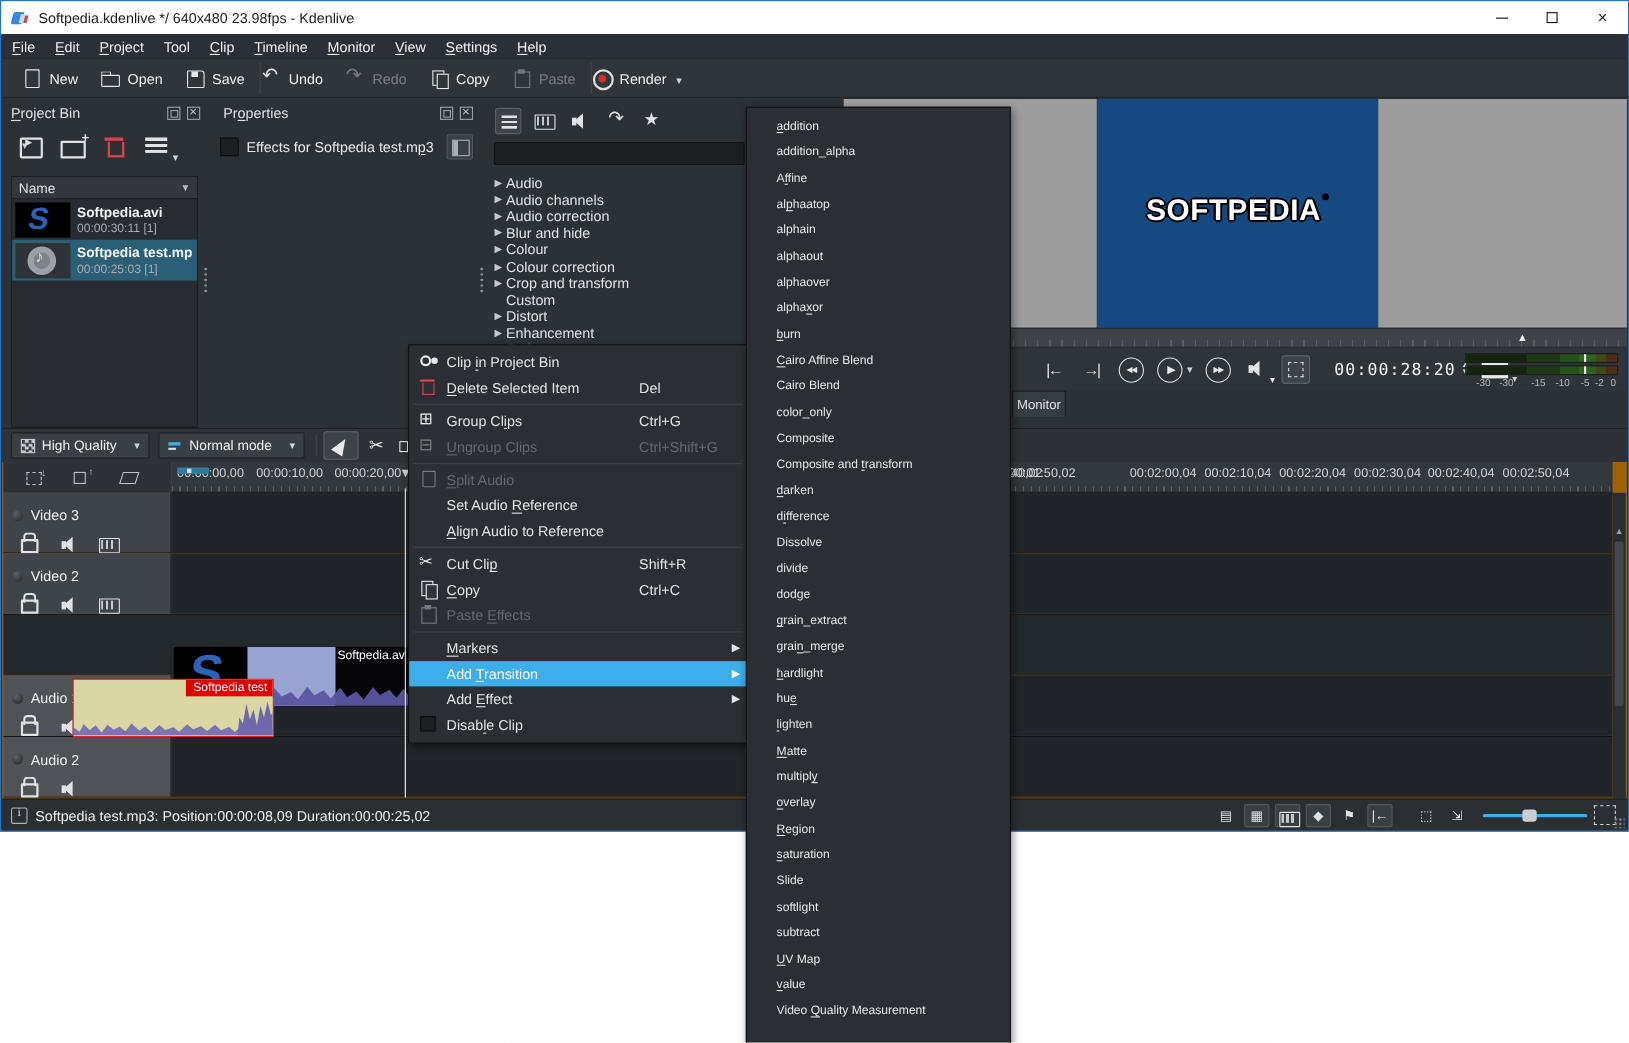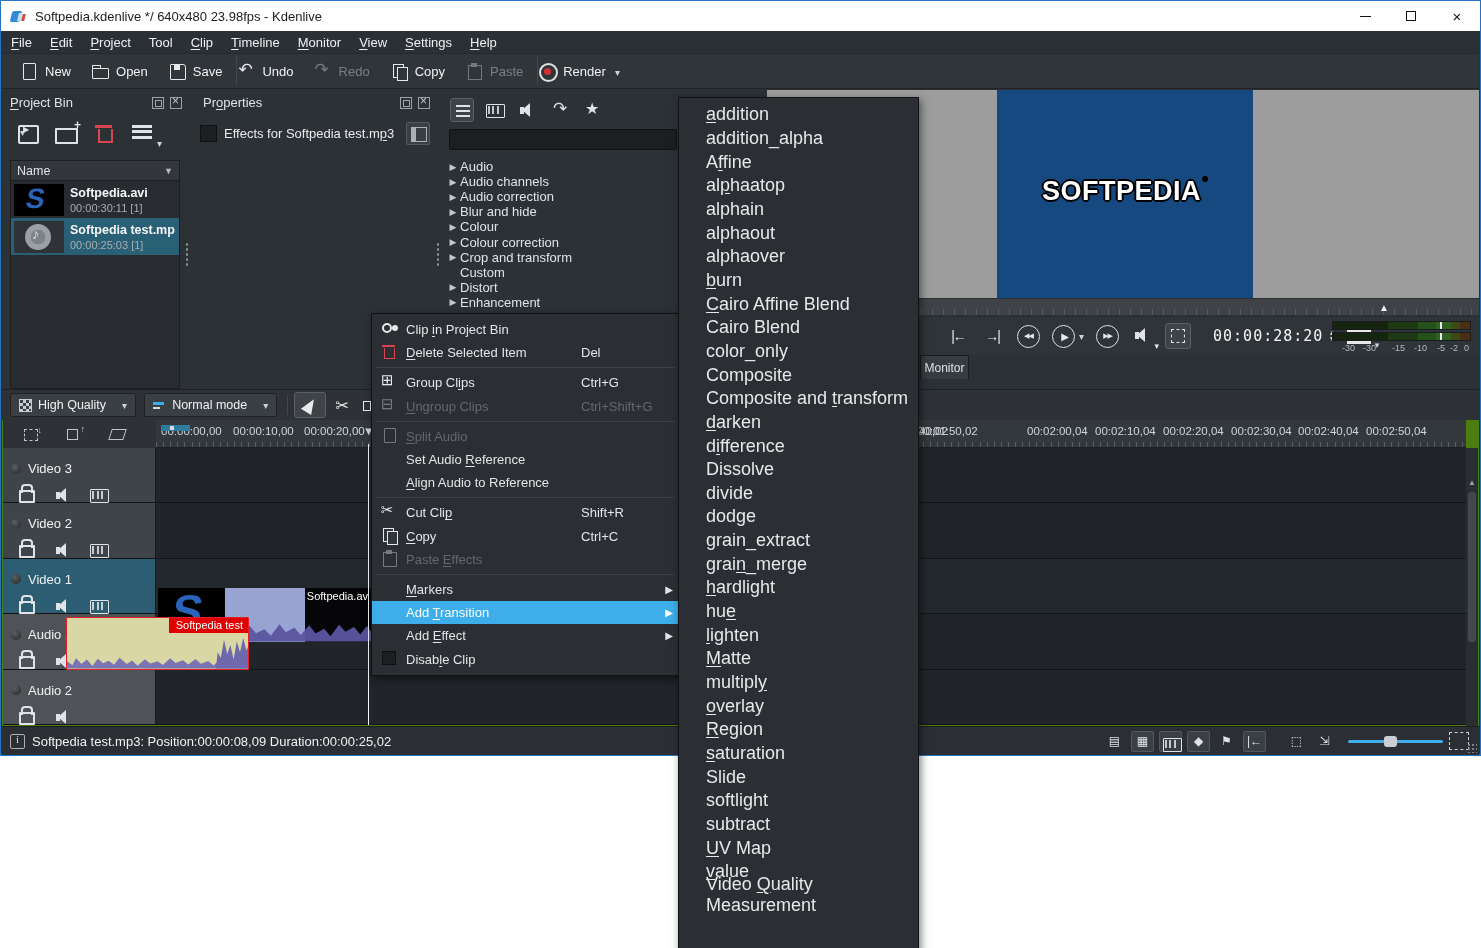--- a/index.html
+++ b/index.html
@@ -189,21 +189,21 @@
   .tt-btn.active { background:#3e4348; border:1px solid #5c6166; }
   .ic-cursor { display:block; width:0; height:0; border-left:6px solid transparent; border-right:6px solid transparent; border-bottom:15px solid #e8eaec; transform:rotate(32deg); }
   .ic-scissors::before { content:"✂"; font-size:16px; color:#e8eaec; }
   .ic-spacer { position:relative; width:22px; height:12px; }
   .ic-spacer::before { content:""; position:absolute; left:0; top:2px; width:6px; height:8px; border:1.5px solid #e8eaec; }
   .ic-spacer::after { content:""; position:absolute; right:0; top:2px; width:6px; height:8px; border:1.5px solid #e8eaec; }
   .ic-spacer i { position:absolute; left:8px; top:5px; width:6px; height:2px; background:#e8eaec; }
   .tt-timecode { font-family:"DejaVu Sans Mono","Liberation Mono",monospace; font-size:14px; color:#f4f5f6; margin-left:10px; }
 
   
-  .timeline-block { position:absolute; left:1px; right:1px; top:419px; height:306px; background:#4d7c0f; }
+  .timeline-block { position:absolute; left:1px; right:1px; top:419px; height:306px; background:#a16207; }
   .tl-corner { position:absolute; left:1px; top:0; width:153px; height:28px; background:#2e3236; display:flex; align-items:center; gap:26px; padding-left:20px; }
   .tl-corner .cic { position:relative; width:17px; height:15px; opacity:.9; }
   .tl-corner .cic::before { content:""; position:absolute; left:1px; top:2px; width:12px; height:10px; border:1.5px dashed #cfd3d6; }
   .tl-corner .cic.c2::before { border-style:solid; width:9px; height:9px; }
   .tl-corner .cic.c2::after { content:"↑"; position:absolute; right:-2px; top:-3px; font-size:9px; color:#cfd3d6; }
   .tl-corner .cic.c1::after { content:"↓"; position:absolute; right:-2px; top:-2px; font-size:9px; color:#cfd3d6; }
   .tl-corner .cic.c3::before { border-style:solid; transform:skewX(-18deg); width:13px; height:9px; }
   .tl-ruler { position:absolute; left:154px; right:13px; top:0; height:28px; background:#33383c; border-bottom:1px solid #1b1e21;
     background-image:repeating-linear-gradient(90deg,#5a5e62 0 1px,transparent 1px 7.1px); background-size:100% 5px; background-repeat:no-repeat; background-position:0 100%; overflow:hidden; }
   .tl-ruler span { position:absolute; top:5px; color:#d2d5d8; font-size:11.5px; white-space:nowrap; }
@@ -274,21 +274,21 @@
   .cm-row.disabled .gi { opacity:.4; }
   .cm-row.highlighted { background:#3daee9; color:#fcfcfc; }
   .cm-icon { width:26px; flex:0 0 auto; }
   .cm-label { flex:1; white-space:nowrap; }
   .cm-shortcut { width:82px; flex:0 0 auto; white-space:nowrap; }
   .cm-arrow { width:10px; text-align:right; font-size:10px; visibility:hidden; }
   .cm-row.submenu .cm-arrow { visibility:visible; }
 
   .transitions-menu { position:absolute; left:678px; top:97px; width:241px; height:860px; background:#2b2f33;
     border:1px solid #101214; box-shadow:2px 3px 8px rgba(0,0,0,.5); z-index:60; padding:5px 0; }
-  .sm-row { display:flex; align-items:center; height:23.66px; padding-left:27px; color:#e6e8ea; font-size:18px; }
+  .sm-row { display:flex; align-items:center; height:23.66px; padding-left:27px; color:#e6e8ea; font-size:11px; }
 </style>
 </head>
 <body>
 
 <div class="screen">
   <div class="app-window">
 
     <div class="titlebar">
       <span class="app-icon">
           <i class="b1"></i>
@@ -643,31 +643,20 @@
               <div class="t-icons">
                 <span class="t-ic ic-lock"></span>
                 <span class="t-ic ic-speaker"></span>
                 <span class="t-ic ic-film"></span>
               </div>
             </div>
             <div class="t-body"></div>
           </div>
 
           <div class="track video selected">
-            <div class="t-head">
-              <div class="t-name-row">
-                <span class="t-ind"></span>
-                <span>Video 1</span>
-              </div>
-              <div class="t-icons">
-                <span class="t-ic ic-lock"></span>
-                <span class="t-ic ic-speaker"></span>
-                <span class="t-ic ic-film"></span>
-              </div>
-            </div>
             <div class="t-body"></div>
           </div>
 
           <div class="track audio">
             <div class="t-head">
               <div class="t-name-row">
                 <span class="t-ind"></span>
                 <span>Audio 1</span>
               </div>
               <div class="t-icons">
@@ -889,20 +878,23 @@
       </div>
 
       <div class="sm-row">
         <span class="sm-label">alphaout</span>
       </div>
 
       <div class="sm-row">
         <span class="sm-label">alphaover</span>
       </div>
 
+      <div class="sm-row">
+        <span class="sm-label">alpha<u>x</u>or</span>
+      </div>
 
       <div class="sm-row">
         <span class="sm-label"><u>b</u>urn</span>
       </div>
 
       <div class="sm-row">
         <span class="sm-label"><u>C</u>airo Affine Blend</span>
       </div>
 
       <div class="sm-row">

